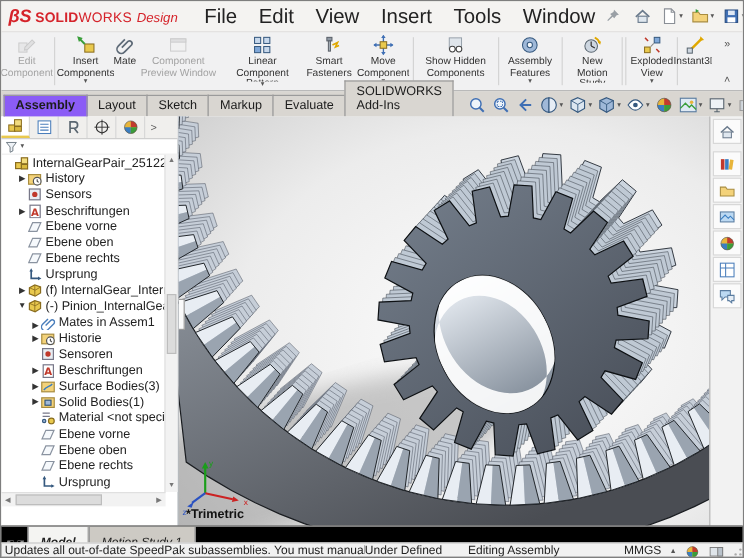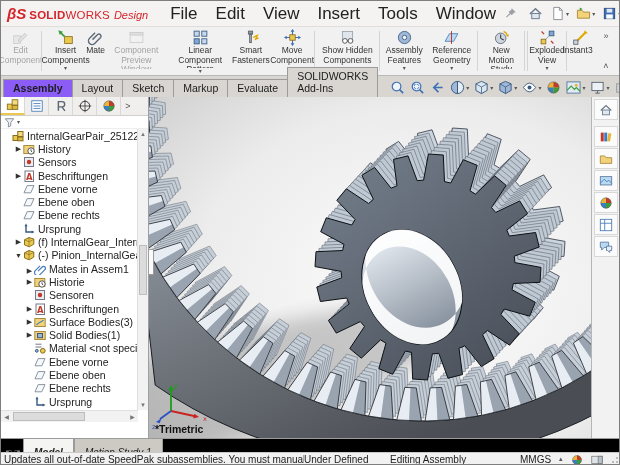--- a/index.html
+++ b/index.html
@@ -291,30 +291,20 @@
         </div>
         <div class="rsep"></div>
         <div class="rbtn">
           <span class="ic">
             <svg viewBox="0 0 20 20" width="17" height="17">
               <circle cx="10" cy="10" r="7.2" fill="#9fb8d8" stroke="#36597f"></circle>
               <circle cx="10" cy="10" r="2.6" fill="#f4f7fa" stroke="#36597f"></circle>
             </svg>
           </span>
           <div class="lbl">Assembly Features</div>
-          <span class="caret">▾</span>
-        </div>
-        <div class="rbtn">
-          <span class="ic">
-            <svg viewBox="0 0 20 20" width="17" height="17">
-              <path d="M2.5 14.5l5-9h10l-5 9z" fill="#bcd9f2" stroke="#4a7ebb"></path>
-              <path d="M10 2.5v15" stroke="#c0392b" stroke-width="1.2"></path>
-            </svg>
-          </span>
-          <div class="lbl">Reference Geometry</div>
           <span class="caret">▾</span>
         </div>
         <div class="rsep"></div>
         <div class="rbtn">
           <span class="ic">
             <svg viewBox="0 0 20 20" width="17" height="17">
               <circle cx="9" cy="11" r="6.2" fill="#cdd6e0" stroke="#5a6670"></circle>
               <path d="M9 11V6.5M9 11l3.6 2" fill="none" stroke="#333" stroke-width="1.2"></path>
               <path d="M12.5 2.8a7.5 7.5 0 0 1 4.6 5" fill="none" stroke="#e0a800" stroke-width="1.8"></path>
               <path d="M17.8 9.8l.9-3.4-3.2 1z" fill="#e0a800"></path>

